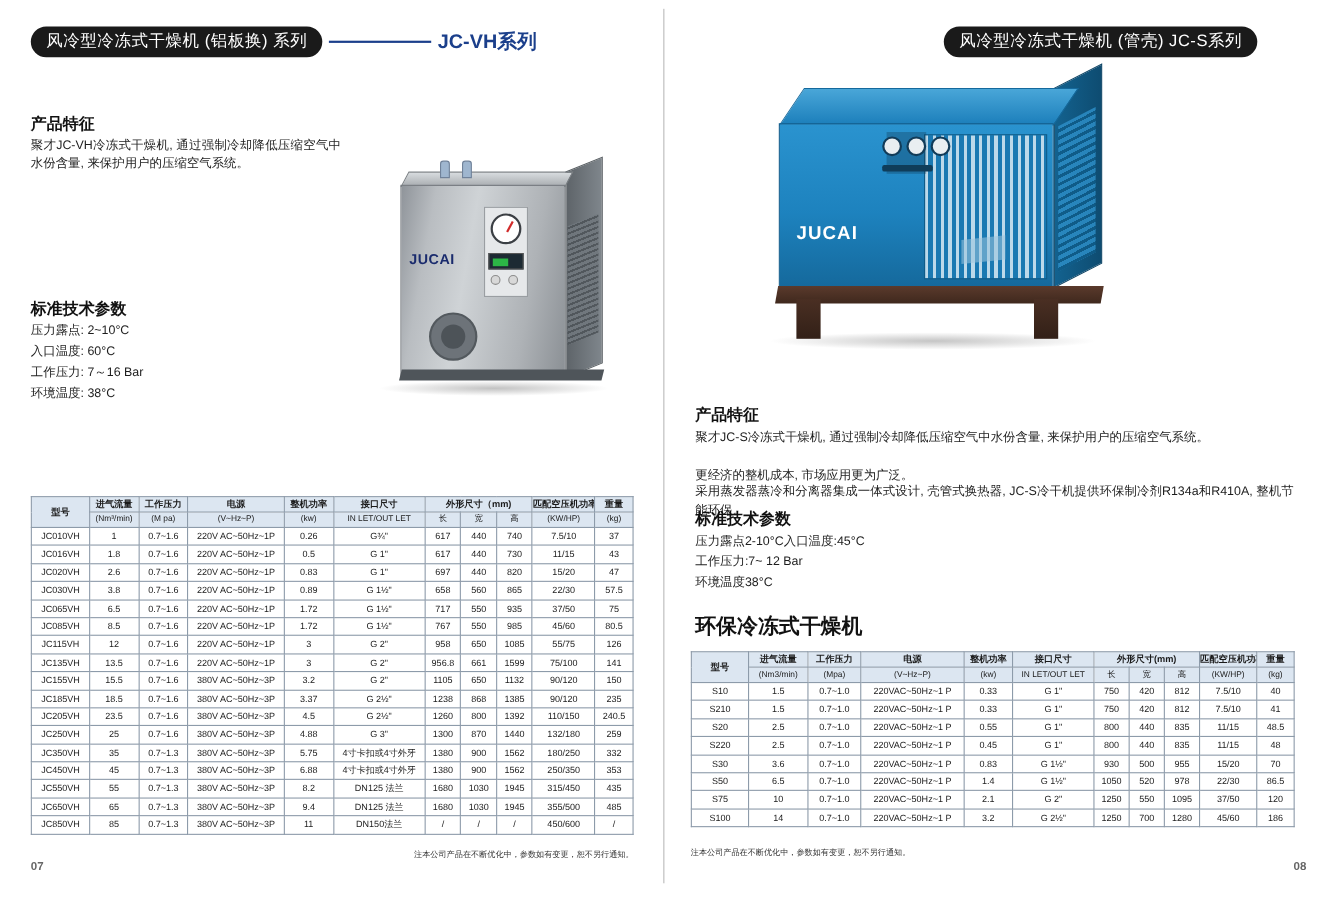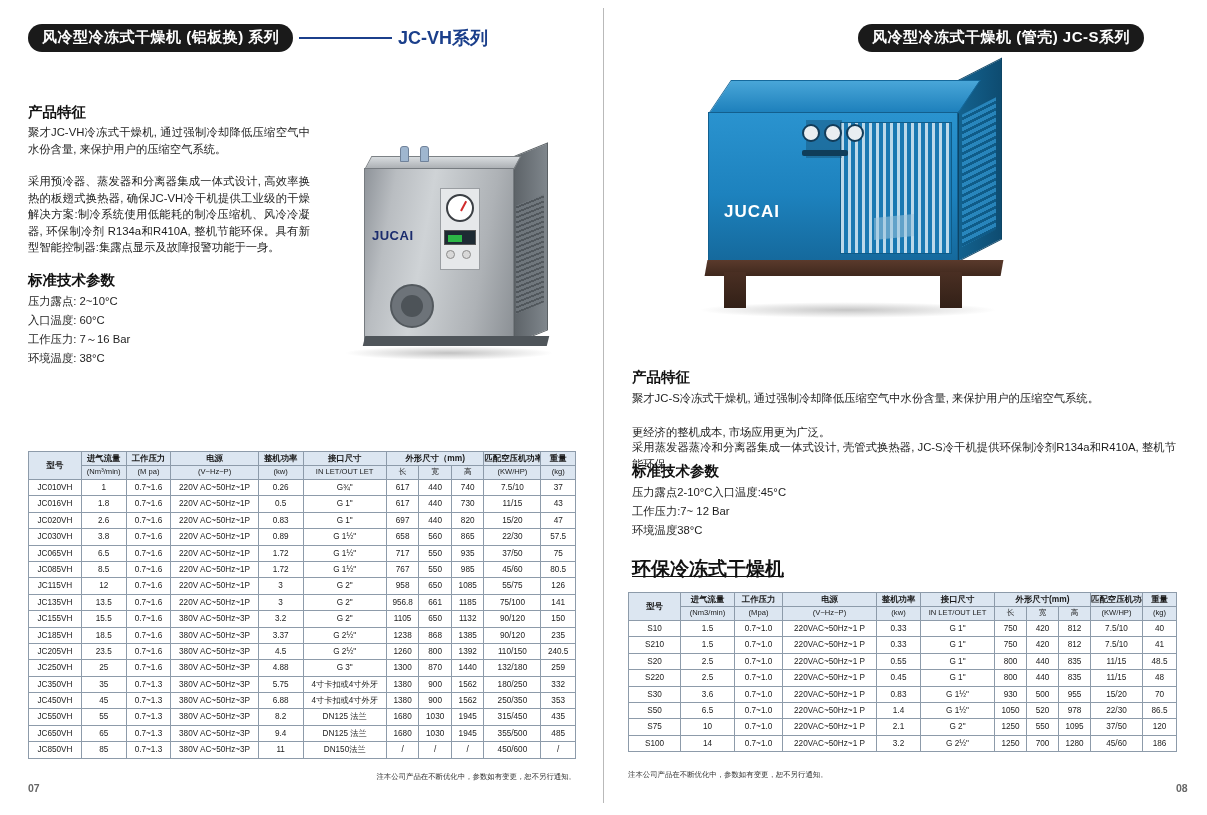--- a/index.html
+++ b/index.html
@@ -23,21 +23,21 @@
   }
 
   
   .banner {
     position: absolute;
     display: flex; align-items: center;
   }
   .pill {
     background: #1a1a1a;
     color: #fff;
-    font-weight: bold;
+    font-weight: normal;
     border-radius: 14px;
     padding: 4px 14px 5px 14px;
     font-size: 15px;
     letter-spacing: 0.5px;
     white-space: nowrap;
   }
   .banner-line {
     height: 2px; background: #1b3f8b; flex: 1; margin: 0 6px;
   }
   .banner-sub {
@@ -254,21 +254,20 @@
   <div class="banner" style="left:28px; top:24px; width:460px;">
     <div class="pill">风冷型冷冻式干燥机 (铝板换) 系列</div>
     <div class="banner-line"></div>
     <div class="banner-sub">JC-VH系列</div>
   </div>
 
   <div class="h-feat" style="left:28px; top:103px;">产品特征</div>
 
   <div class="para" style="left:28px; top:124px; width:282px;">聚才JC-VH冷冻式干燥机, 通过强制冷却降低压缩空气中水份含量, 来保护用户的压缩空气系统。</div>
 
-  <div class="para" style="left:28px; top:173px; width:282px;">采用预冷器、蒸发器和分离器集成一体式设计, 高效率换热的板翅式换热器, 确保JC-VH冷干机提供工业级的干燥解决方案:制冷系统使用低能耗的制冷压缩机、风冷冷凝器, 环保制冷剂 R134a和R410A, 整机节能环保。具有新型智能控制器:集露点显示及故障报警功能于一身。</div>
 
   <div class="h-feat" style="left:28px; top:271px;">标准技术参数</div>
 
   <div class="spec-list" style="left:28px; top:292px;">
     <div>压力露点: 2~10°C</div>
     <div>入口温度: 60°C</div>
     <div>工作压力: 7～16 Bar</div>
     <div>环境温度: 38°C</div>
   </div>
 
@@ -423,21 +422,21 @@
         </tr>
         <tr>
           <td>JC135VH</td>
           <td>13.5</td>
           <td>0.7~1.6</td>
           <td>220V AC~50Hz~1P</td>
           <td>3</td>
           <td>G 2"</td>
           <td>956.8</td>
           <td>661</td>
-          <td>1185</td>
+          <td>1599</td>
           <td>75/100</td>
           <td>141</td>
         </tr>
         <tr>
           <td>JC155VH</td>
           <td>15.5</td>
           <td>0.7~1.6</td>
           <td>380V AC~50Hz~3P</td>
           <td>3.2</td>
           <td>G 2"</td>
@@ -593,21 +592,21 @@
   <div class="para" style="left:28px; top:424px; width:544px;">更经济的整机成本, 市场应用更为广泛。</div>
 
   <div class="h-feat" style="left:28px; top:462px;">标准技术参数</div>
 
   <div class="spec-list" style="left:28px; top:483px;">
     <div>压力露点2-10°C入口温度:45°C</div>
     <div>工作压力:7~ 12 Bar</div>
     <div>环境温度38°C</div>
   </div>
 
-  <div class="h-eco" style="left:28px; top:556px;text-decoration:underline;">环保冷冻式干燥机</div>
+  <div class="h-eco" style="left:28px; top:556px;">环保冷冻式干燥机</div>
 
   <table class="spec" style="left:24px; top:592px; width:548px;">
     <colgroup>
       <col style="width:52px">
         <col style="width:54px">
         <col style="width:48px">
       <col style="width:94px">
         <col style="width:44px">
         <col style="width:74px">
       <col style="width:32px">

